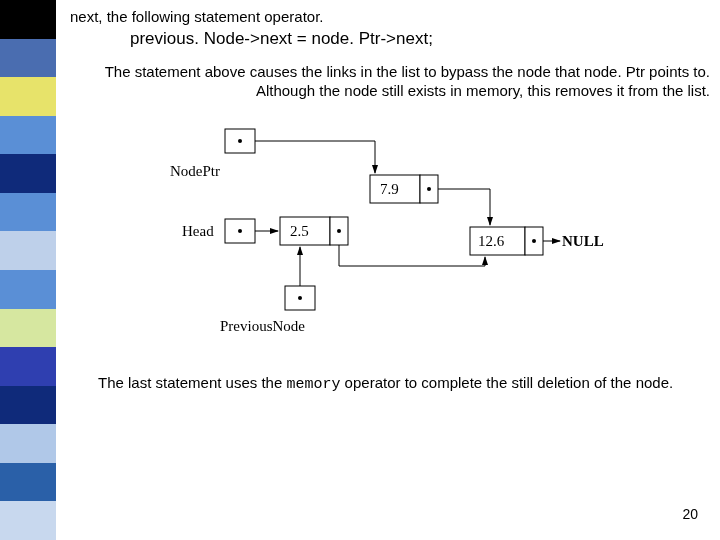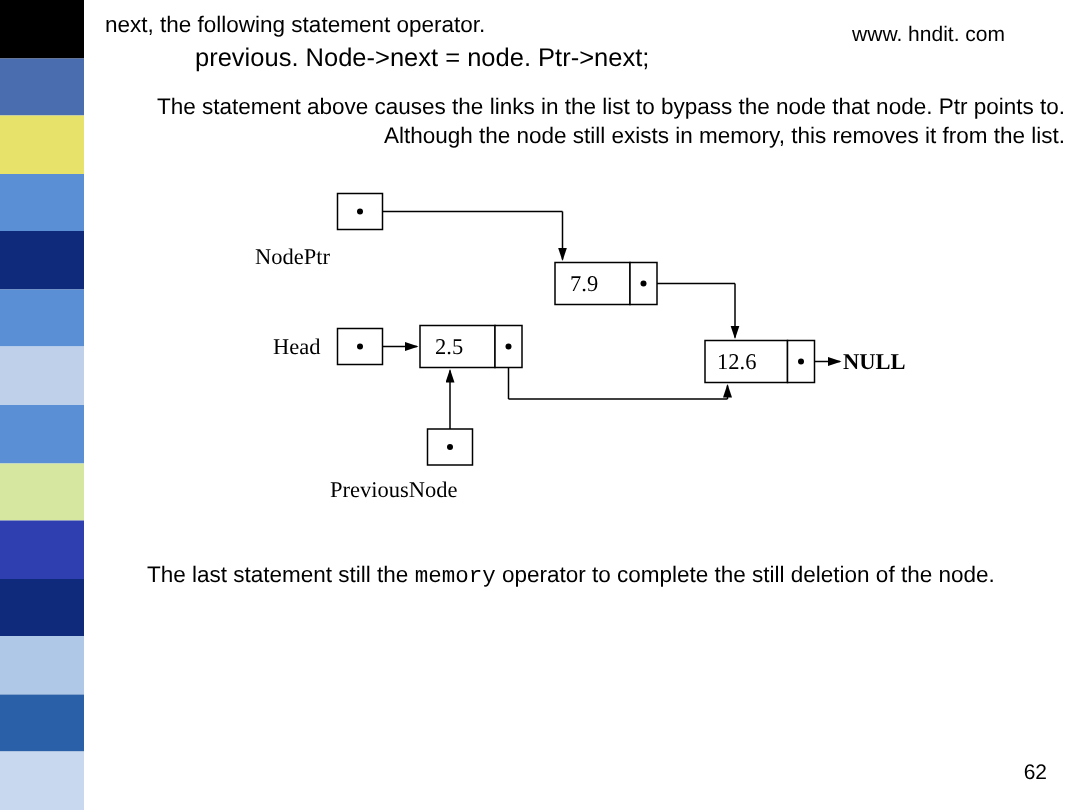--- a/index.html
+++ b/index.html
@@ -94,21 +94,20 @@
     <div style="height: 38.5714px; background: rgb(15, 42, 122);"></div>
     <div style="height: 38.5714px; background: rgb(176, 200, 232);"></div>
     <div style="height: 38.5714px; background: rgb(42, 96, 168);"></div>
     <div style="height: 38.5714px; background: rgb(200, 216, 238);"></div>
   </div>
 
 <div class="content">
 
   <div class="topline">
     <span>next, the following statement operator.</span>
-    <span class="watermark">www. hndit. com</span>
   </div>
 
   <div class="codeline">previous. Node-&gt;next = node. Ptr-&gt;next;</div>
 
   <div class="para">The statement above causes the links in the list to bypass the node that node. Ptr points to. Although the node still exists in memory, this removes it from the list.</div>
 
   <div class="diagram">
     <svg width="500" height="230">
       <defs>
         <marker id="arr" markerWidth="10" markerHeight="10" refX="8" refY="3" orient="auto">
@@ -154,18 +153,18 @@
       <line x1="355" y1="145" x2="355" y2="136" stroke="#000" marker-end="url(#arr)"></line>
 
       <rect x="155" y="165" width="30" height="24" fill="#fff" stroke="#000"></rect>
       <circle cx="170" cy="177" r="2" fill="#000"></circle>
       <line x1="170" y1="165" x2="170" y2="126" stroke="#000" marker-end="url(#arr)"></line>
       <text class="dlabel" x="90" y="210">PreviousNode</text>
     </svg>
   </div>
 
   <div class="para2">
-    <span>The last statement still the </span><span class="mono">memory</span><span> operator to complete the still deletion of the node.</span>
+    <span>The last statement uses the </span><span class="mono">memory</span><span> operator to complete the still deletion of the node.</span>
   </div>
 
 </div>
 
-<div class="pagenum">62</div>
+<div class="pagenum">20</div>
 
 </body></html>

